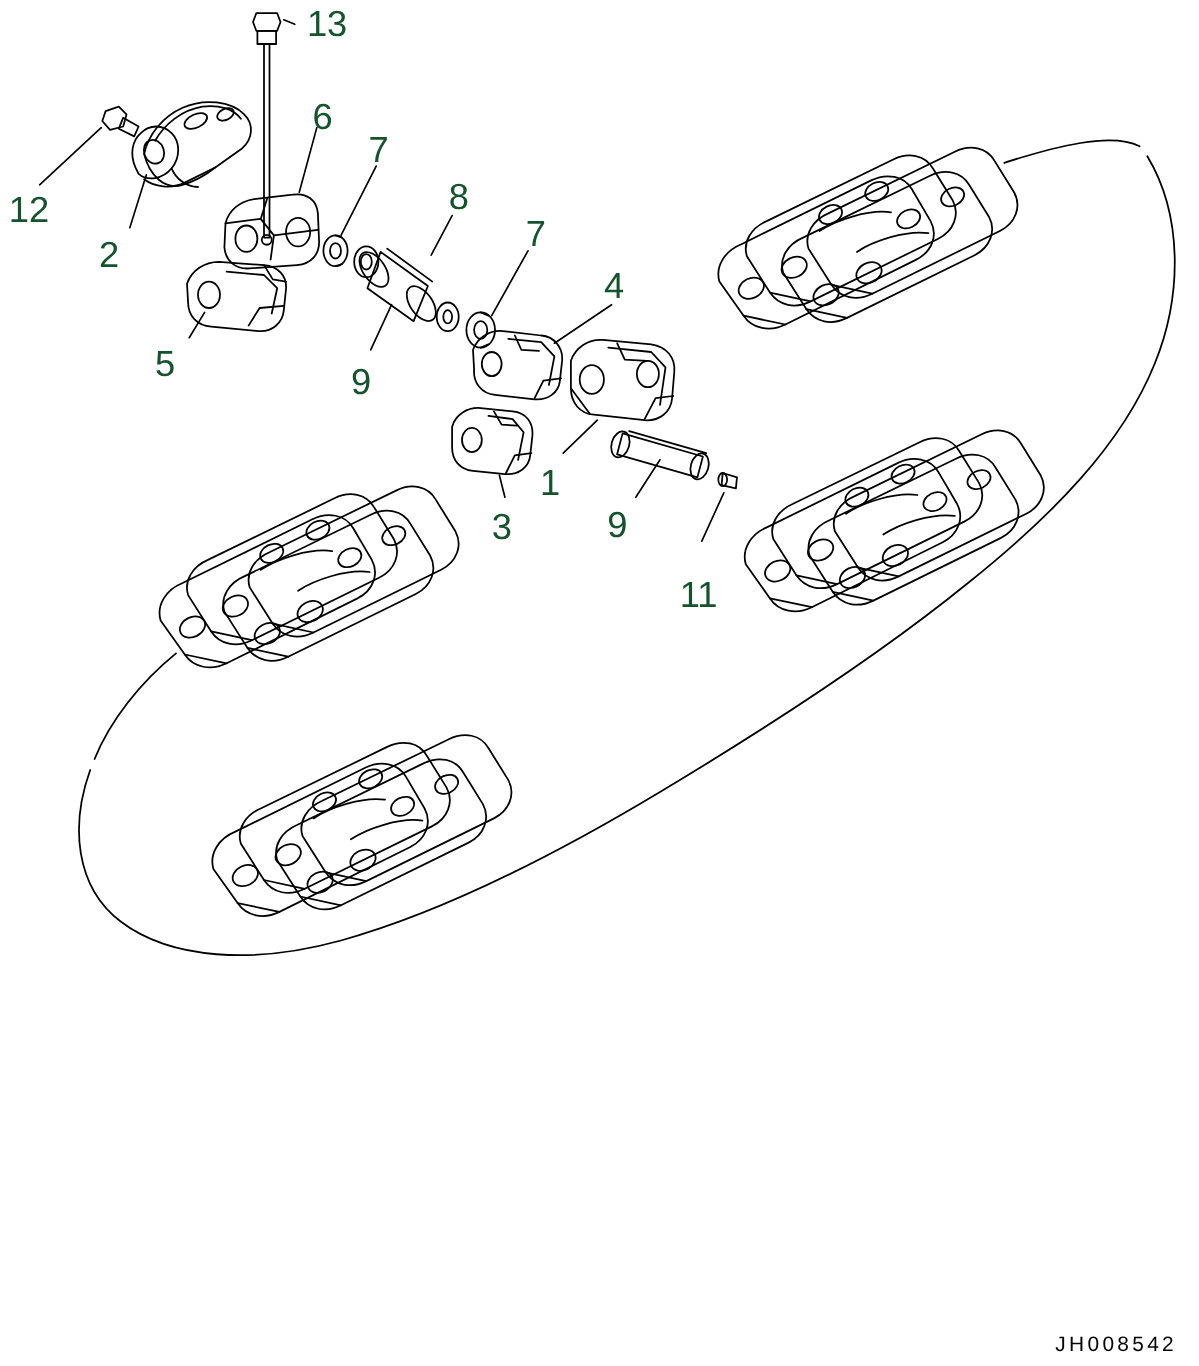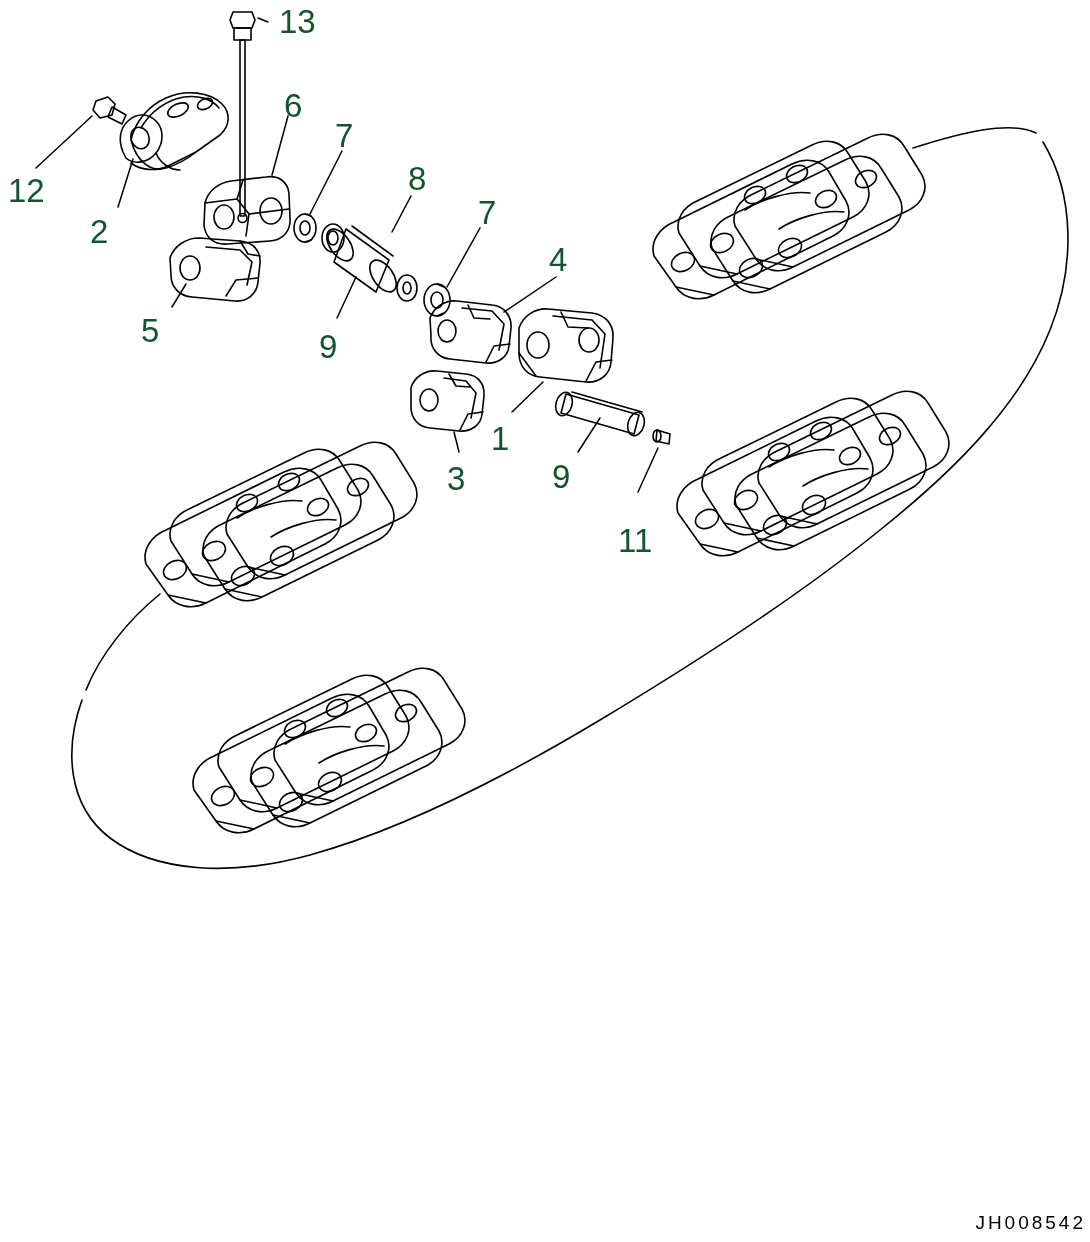--- a/index.html
+++ b/index.html
@@ -30,21 +30,21 @@
     font-weight: normal;
     font-family: "Liberation Sans", sans-serif;
     font-size: 33px;
     line-height: 1;
     letter-spacing: 0px;
     white-space: nowrap;
     user-select: none;
   }
   #drawing-number {
     position: absolute;
-    right: 4px;
+    right: 20px;
     bottom: 8px;
     color: #000000;
     font-family: "Liberation Sans", sans-serif;
     font-size: 19px;
     letter-spacing: 3px;
     white-space: nowrap;
   }
 </style>
 </head>
 <body>

